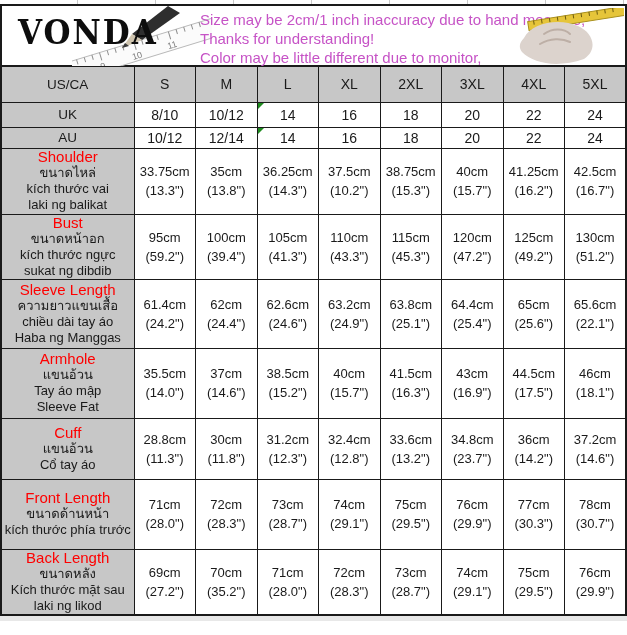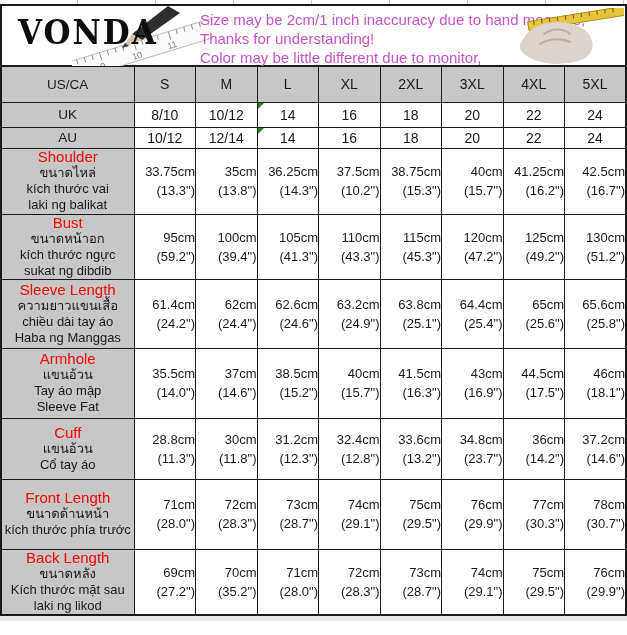--- a/index.html
+++ b/index.html
@@ -14,21 +14,21 @@
   .art-ruler{position:absolute;left:70px;top:0;}
   .art-hand{position:absolute;right:1px;top:2px;}
   table{border-collapse:collapse;table-layout:fixed;width:627px;border:2px solid #1a1a1a;}
   td{border:1px solid #1a1a1a;text-align:center;vertical-align:middle;padding:0;
      font-size:14px;color:#1a1a1a;overflow:hidden;}
   .shade{background:#c7c7c7;}
   .red{color:#fe0000;}
   .lbl{font-size:13.5px;}
   .mname{font-size:15px;line-height:16px;}
   .msub{white-space:pre-line;font-size:13px;line-height:16px;}
-  .mval{white-space:pre-line;font-size:13px;line-height:19px;text-align:right;}
+  .mval{white-space:pre-line;font-size:13px;line-height:19px;}
   .pos{position:relative;margin-top:20px;}
   .flag{position:absolute;left:0;top:0;width:0;height:0;
         border-top:6px solid #1f8b1f;border-right:6px solid transparent;}
   .r-tag{height:27px}.r-usca{height:36px}.r-uk{height:25px}.r-au{height:21px}
   .r-shoulder{height:66px}.r-bust{height:63px}.r-sleeve{height:69px}.r-armhole{height:70px}
   .r-cuff{height:61px}.r-front{height:70px}.r-back{height:62px}
   .bottom-strip{height:5px;background:#e8e8e8;}
 </style>
 </head>
 <body>
@@ -171,21 +171,21 @@
 (24.6")</td>
         <td class="mval">63.2cm
 (24.9")</td>
         <td class="mval">63.8cm
 (25.1")</td>
         <td class="mval">64.4cm
 (25.4")</td>
         <td class="mval">65cm
 (25.6")</td>
         <td class="mval">65.6cm
-(25.8")</td>
+(22.1")</td>
       </tr>
       <tr class="r-armhole">
         <td class="shade">
           <div class="mname red">Armhole</div>
           <div class="msub">แขนอ้วน
 Tay áo mập
 Sleeve Fat</div>
         </td>
         <td class="mval">35.5cm
 (14.0")</td>

